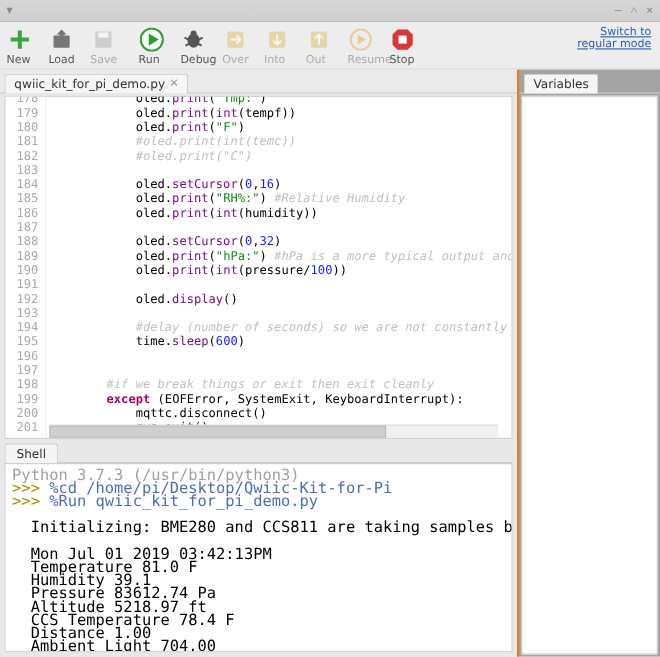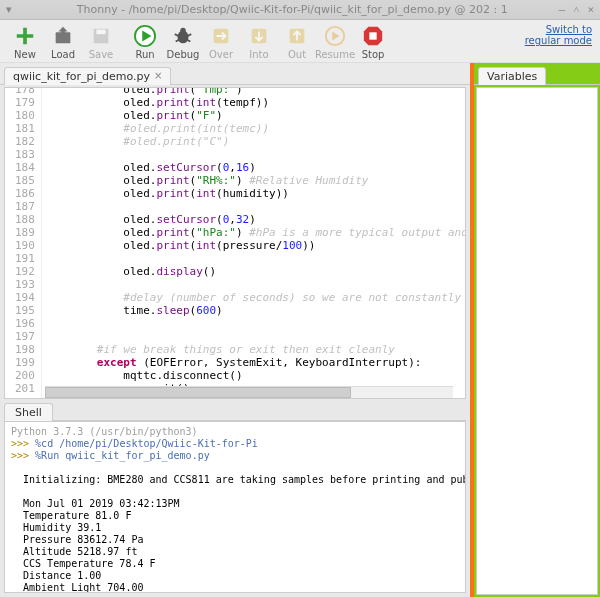--- a/index.html
+++ b/index.html
@@ -32,21 +32,20 @@
     background: #ededed;
     display: flex;
     align-items: flex-start;
     padding: 4px 6px 2px 6px;
     border-bottom: 1px solid #ddd;
     position: relative;
   }
   .toolbar .tbitem {
     display: flex;
     flex-direction: column;
-    align-items: center;
     width: 38px;
     cursor: pointer;
   }
   .toolbar .tbitem.disabled { opacity: 0.45; cursor: default; }
   .toolbar .icon {
     width: 24px; height: 24px;
     display: flex; align-items: center; justify-content: center;
     font-size: 16px;
   }
   .toolbar .lbl { font-size: 10px; color: #555; margin-top: 1px; }
@@ -64,22 +63,22 @@
     min-height: 0;
   }
   .left {
     flex: 1;
     display: flex;
     flex-direction: column;
     min-width: 0;
   }
   .right {
     width: 130px;
-    border-left: 4px solid #f97316;
-    background: #84cc16;
+    border-left: 2px solid #f97316;
+    background: #a3a3a3;
     display: flex;
     flex-direction: column;
   }
   
   .tabbar {
     height: 22px;
     display: flex;
     align-items: flex-end;
     padding-left: 4px;
     background: #eaeaea;
@@ -171,21 +170,21 @@
     padding: 2px 10px;
     font-size: 11px;
     position: relative;
     top: 1px;
   }
   .shell {
     flex: 1;
     background: #fff;
     border: 1px solid #ccc;
     font-family: "DejaVu Sans Mono", Consolas, monospace;
-    font-size: 10px;
+    font-size: 14px;
     line-height: 12px;
     padding: 4px 6px;
     white-space: pre;
     overflow: hidden;
     color: #000;
   }
   .shell-hdr { color: #a0a0a0; }
   .prompt { color: #b38600; }
   .magic { color: #4a6fb5; }
   
@@ -199,21 +198,20 @@
   .var-body { flex:1; background:#fff; margin:2px; border:1px solid #ccc; }
 
   
   .icon svg { width: 22px; height: 22px; }
 </style>
 </head>
 <body>
 
 <div class="titlebar">
   <span style="width:20px;">▾</span>
-  <div class="title">Thonny  -  /home/pi/Desktop/Qwiic-Kit-for-Pi/qwiic_kit_for_pi_demo.py  @  202 : 1</div>
   <div class="wm">
     <span>–</span>
     <span>˄</span>
     <span>×</span>
   </div>
 </div>
 
 <div class="toolbar">
   <div class="tbitem">
     <div class="icon">

